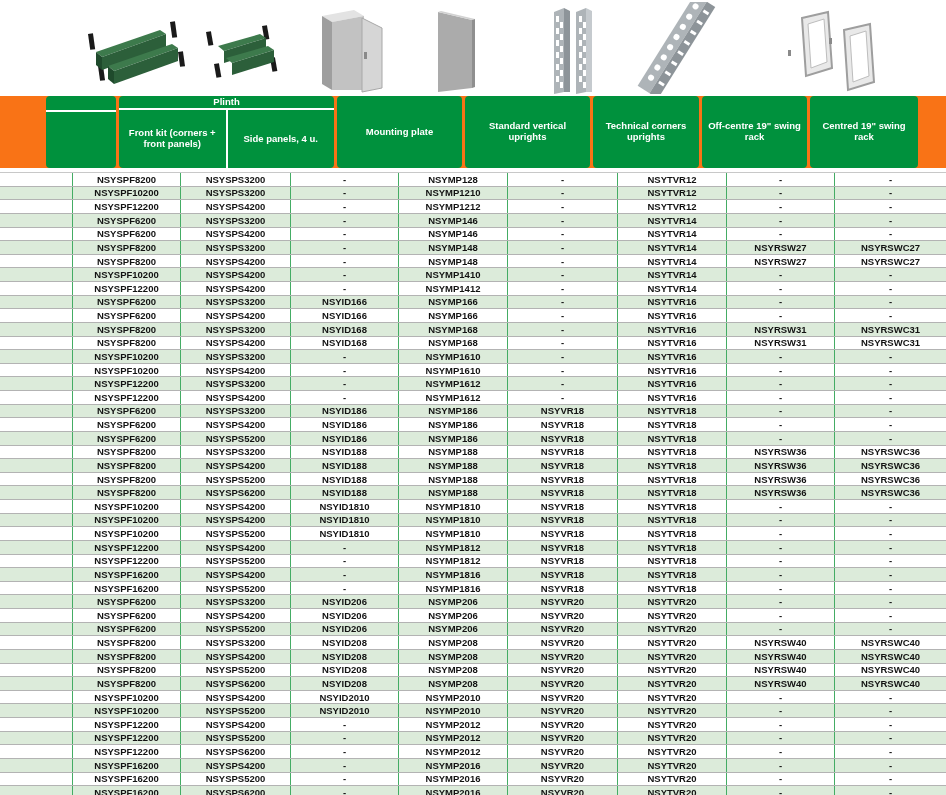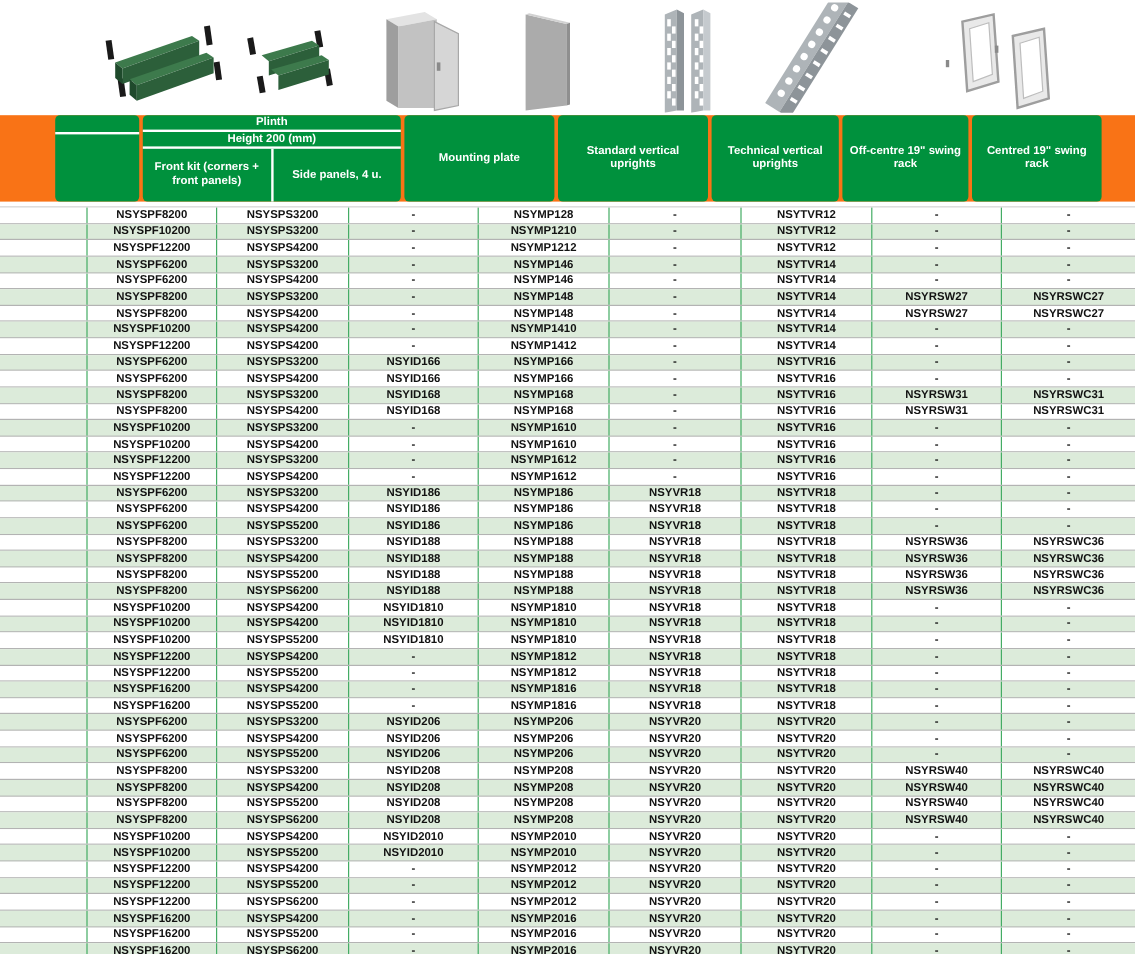--- a/index.html
+++ b/index.html
@@ -169,31 +169,30 @@
     </div>
   </div>
 
   <div id="header">
     <div class="hblock h-blank">
         <div class="hline"></div>
       </div>
 
     <div class="hblock h-plinth">
       <div class="h-plinth-row1">Plinth</div>
-      <div class="h-plinth-row2">Height 200 (mm)</div>
       <div class="h-plinth-row3">
         <div class="h-sub">Front kit (corners + front panels)</div>
         <div class="h-sub">Side
 panels, 4 u.</div>
       </div>
     </div>
 
     <div class="hblock h-tall w-mount">Mounting plate</div>
     <div class="hblock h-tall w-std">Standard vertical uprights</div>
-    <div class="hblock h-tall w-tech">Technical vertical uprights</div>
+    <div class="hblock h-tall w-tech">Technical corners uprights</div>
     <div class="hblock h-tall w-off">Off-centre 19" swing rack</div>
     <div class="hblock h-tall w-cen">Centred 19" swing rack</div>
   </div>
 
   <div id="tbody">
       <div class="trow">
         <div class="tcell"></div>
         <div class="tcell">NSYSPF8200</div>
         <div class="tcell">NSYSPS3200</div>
         <div class="tcell">-</div>

